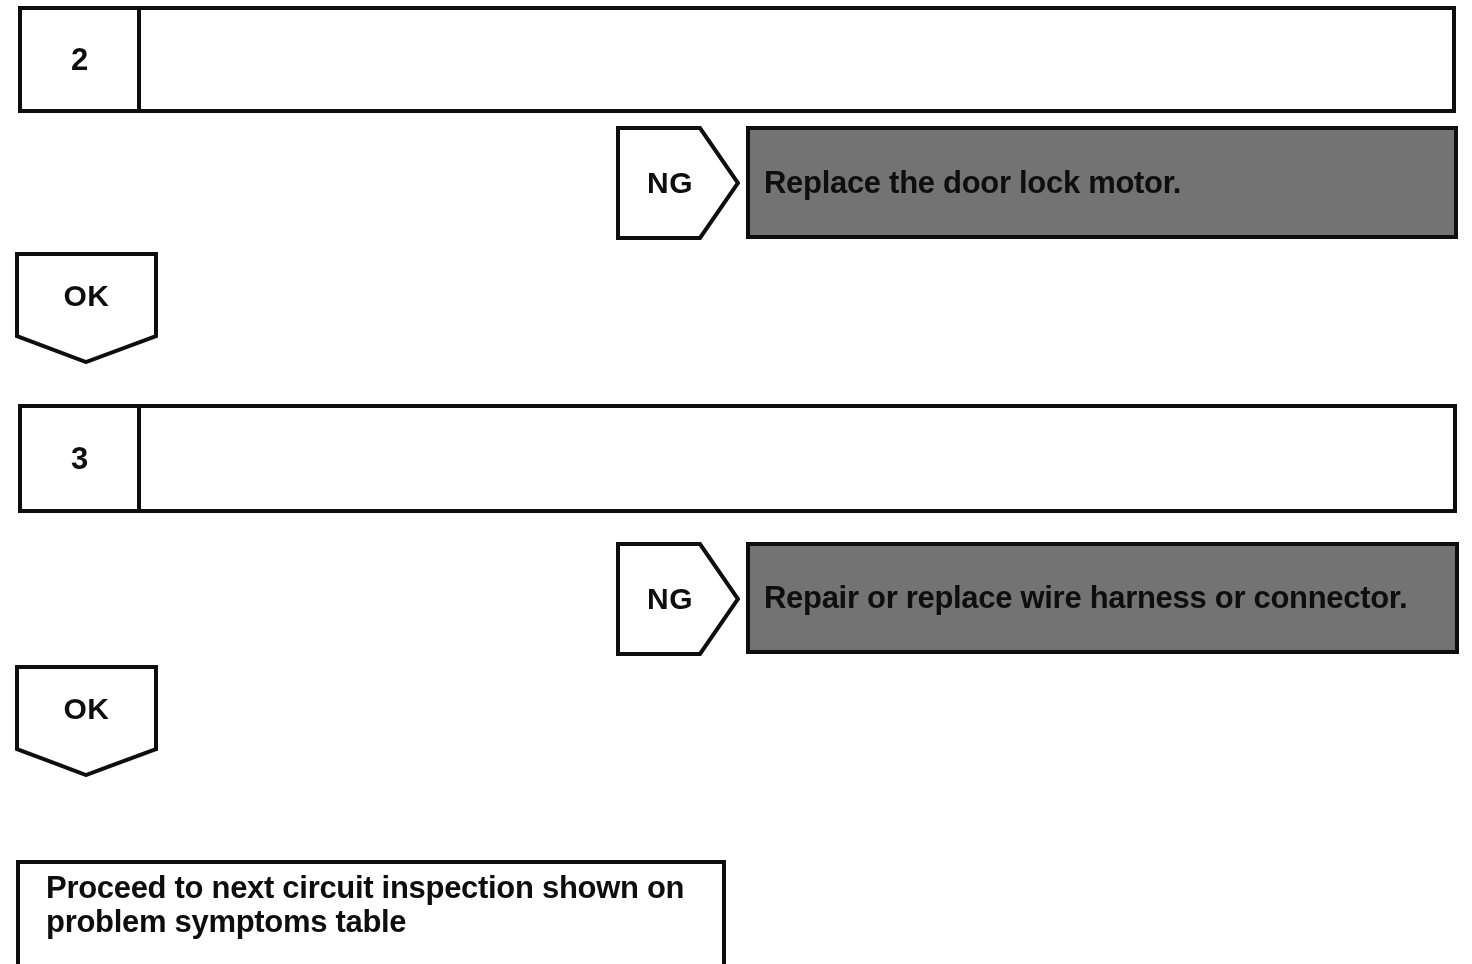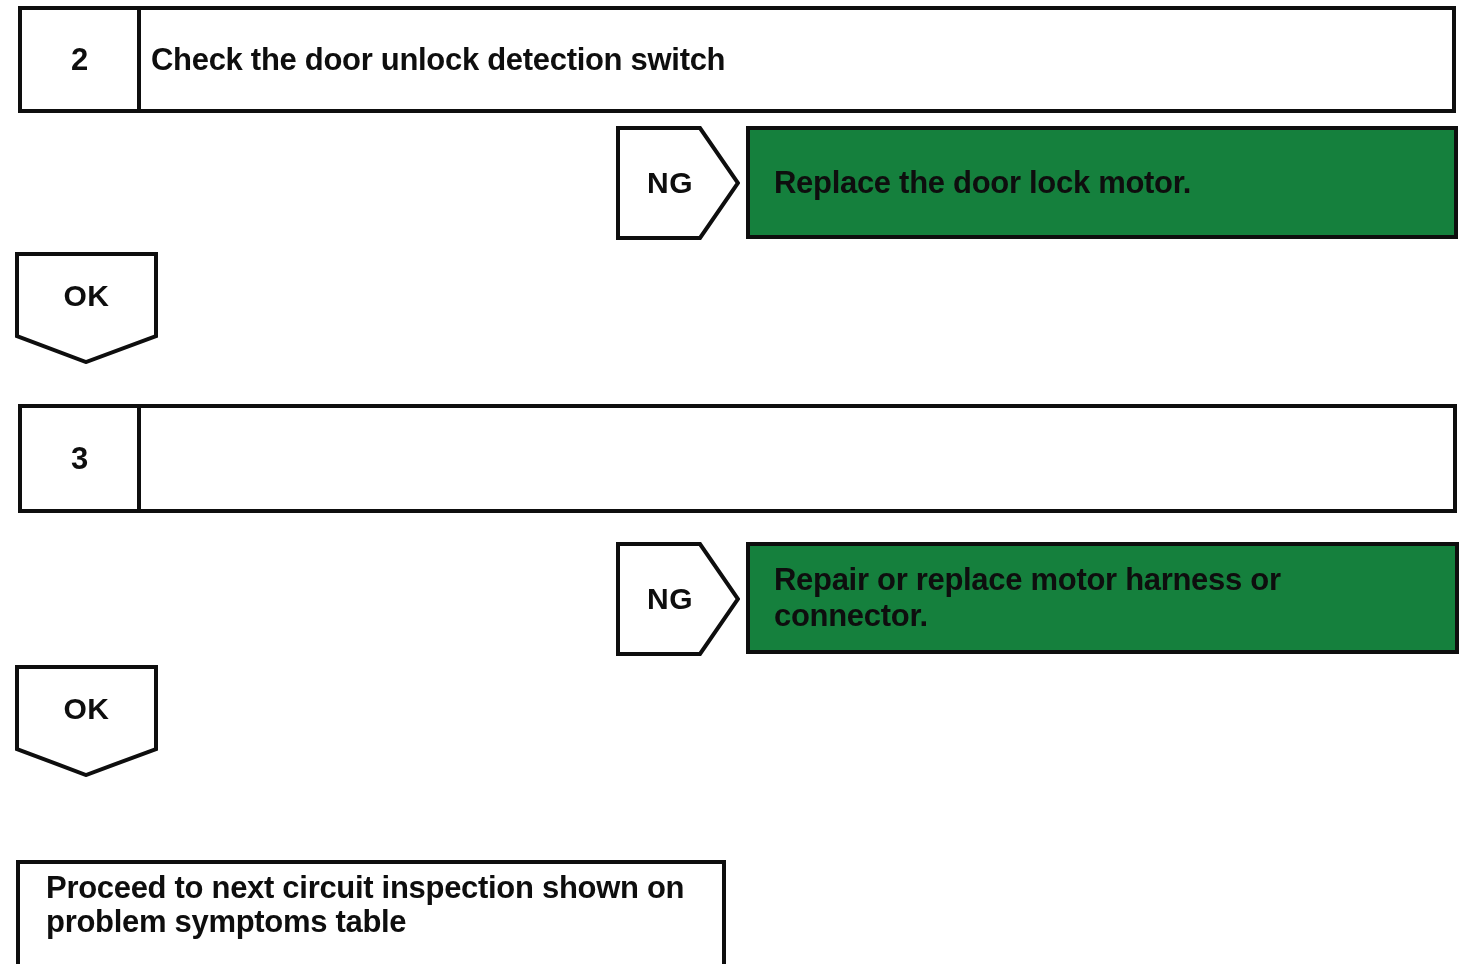--- a/index.html
+++ b/index.html
@@ -41,24 +41,24 @@
     padding-right: 24px;
     font-size: 31px;
     line-height: 35px;
     letter-spacing: -0.3px;
     white-space: pre-line;
   }
   .action-box {
     position: absolute;
     border: 4px solid #0e0e0e;
     box-sizing: border-box;
-    background: #15803d;
+    background: #737373;
     display: flex;
     align-items: center;
-    padding-left: 24px;
+    padding-left: 14px;
     padding-right: 16px;
     font-size: 31px;
     letter-spacing: -0.3px;
   }
   .terminal-box {
     position: absolute;
     border: 4px solid #0e0e0e;
     box-sizing: border-box;
     background: #ffffff;
     padding: 7px 18px 0 26px;
@@ -83,21 +83,20 @@
   .ng-label { padding-right: 16px; }
   .ok-label { padding-bottom: 24px; }
 </style>
 </head>
 <body>
 
 <div class="canvas">
 
   <div class="step-box" style="left:18px; top:6px; width:1438px; height:107px;">
     <div class="step-num">2</div>
-    <div class="step-text">Check the door unlock detection switch</div>
   </div>
 
   <div class="shape" style="left:616px; top:126px; width:124px; height:114px;">
     <svg width="124" height="114" viewBox="0 0 124 114">
       <polygon points="2,2 84,2 122,57 84,112 2,112" fill="#ffffff" stroke="#0e0e0e" stroke-width="4" stroke-linejoin="miter"></polygon>
     </svg>
     <div class="shape-label ng-label">NG</div>
   </div>
 
   <div class="action-box" style="left:746px; top:126px; width:712px; height:113px;">
@@ -116,21 +115,21 @@
   </div>
 
   <div class="shape" style="left:616px; top:542px; width:124px; height:114px;">
     <svg width="124" height="114" viewBox="0 0 124 114">
       <polygon points="2,2 84,2 122,57 84,112 2,112" fill="#ffffff" stroke="#0e0e0e" stroke-width="4" stroke-linejoin="miter"></polygon>
     </svg>
     <div class="shape-label ng-label">NG</div>
   </div>
 
   <div class="action-box" style="left:746px; top:542px; width:713px; height:112px;">
-    <span>Repair or replace motor harness or connector.</span>
+    <span>Repair or replace wire harness or connector.</span>
   </div>
 
   <div class="shape" style="left:15px; top:665px; width:143px; height:112px;">
     <svg width="143" height="112" viewBox="0 0 143 112">
       <polygon points="2,2 141,2 141,84 71,110 2,84" fill="#ffffff" stroke="#0e0e0e" stroke-width="4" stroke-linejoin="miter"></polygon>
     </svg>
     <div class="shape-label ok-label">OK</div>
   </div>
 
   <div class="terminal-box" style="left:16px; top:860px; width:710px; height:111px;">Proceed to next circuit inspection shown on

